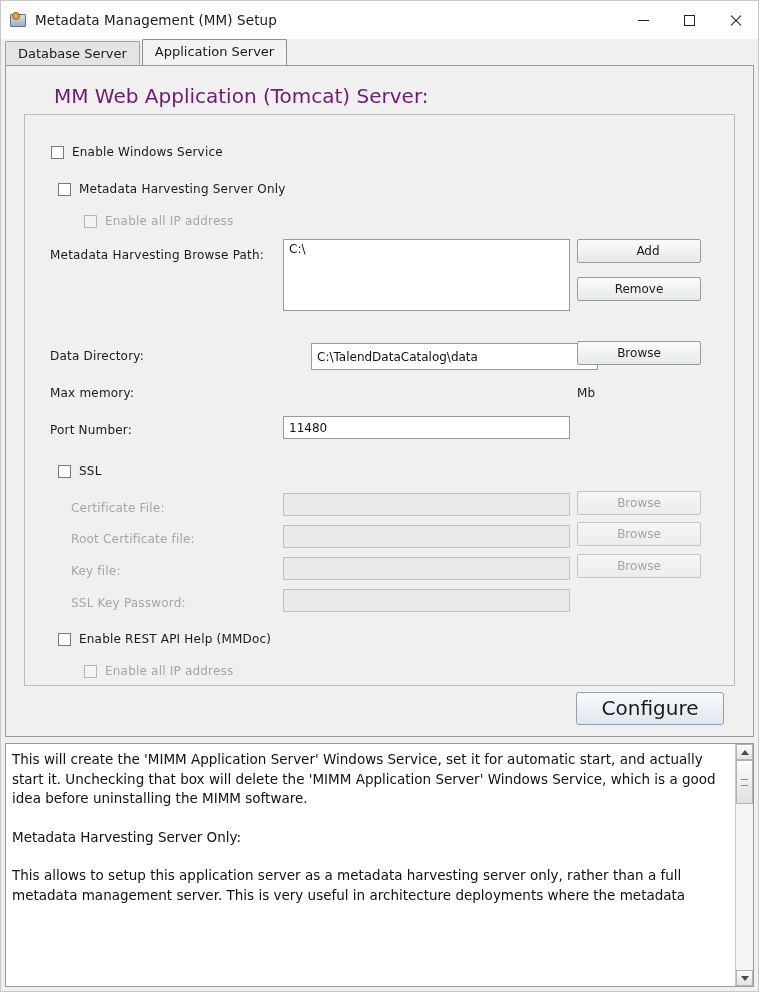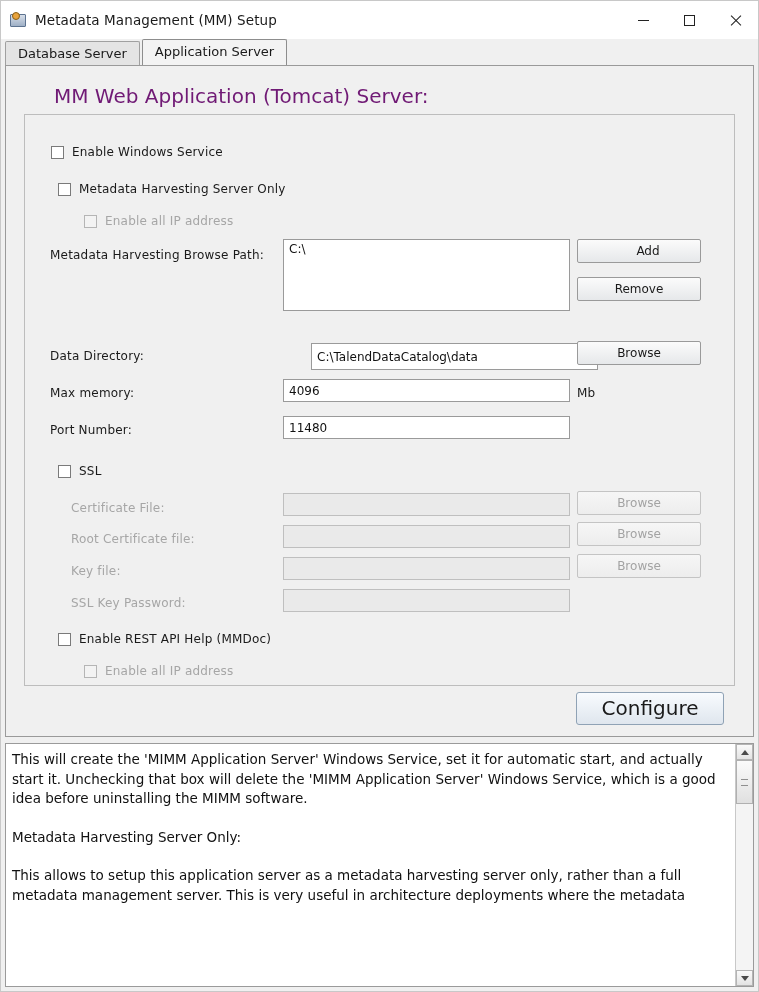--- a/index.html
+++ b/index.html
@@ -335,21 +335,20 @@
 
       <div class="row" style="left:25px; top:234px;">
         <span class="lbl">Data Directory:</span>
       </div>
       <input class="field" style="position: absolute; left: 258px; top: 228px; width: 287px; height: 27px; margin-left: 28px;" value="C:\TalendDataCatalog\data">
       <div class="btn" style="position:absolute; left:552px; top:226px; width:124px; height:24px; line-height:22px;">Browse</div>
 
       <div class="row" style="left:25px; top:271px;">
         <span class="lbl">Max memory:</span>
       </div>
-      <input class="field" style="position: absolute; left: 258px; top: 264px; width: 287px; height: 23px;" value="4096">
       <span class="lbl" style="position:absolute; left:552px; top:271px;">Mb</span>
 
       <div class="row" style="left:25px; top:308px;">
         <span class="lbl">Port Number:</span>
       </div>
       <input class="field" style="position: absolute; left: 258px; top: 301px; width: 287px; height: 23px;" value="11480">
 
       <div class="row" style="left:33px; top:349px;">
         <span class="cb"></span>
         <span class="lbl">SSL</span>

